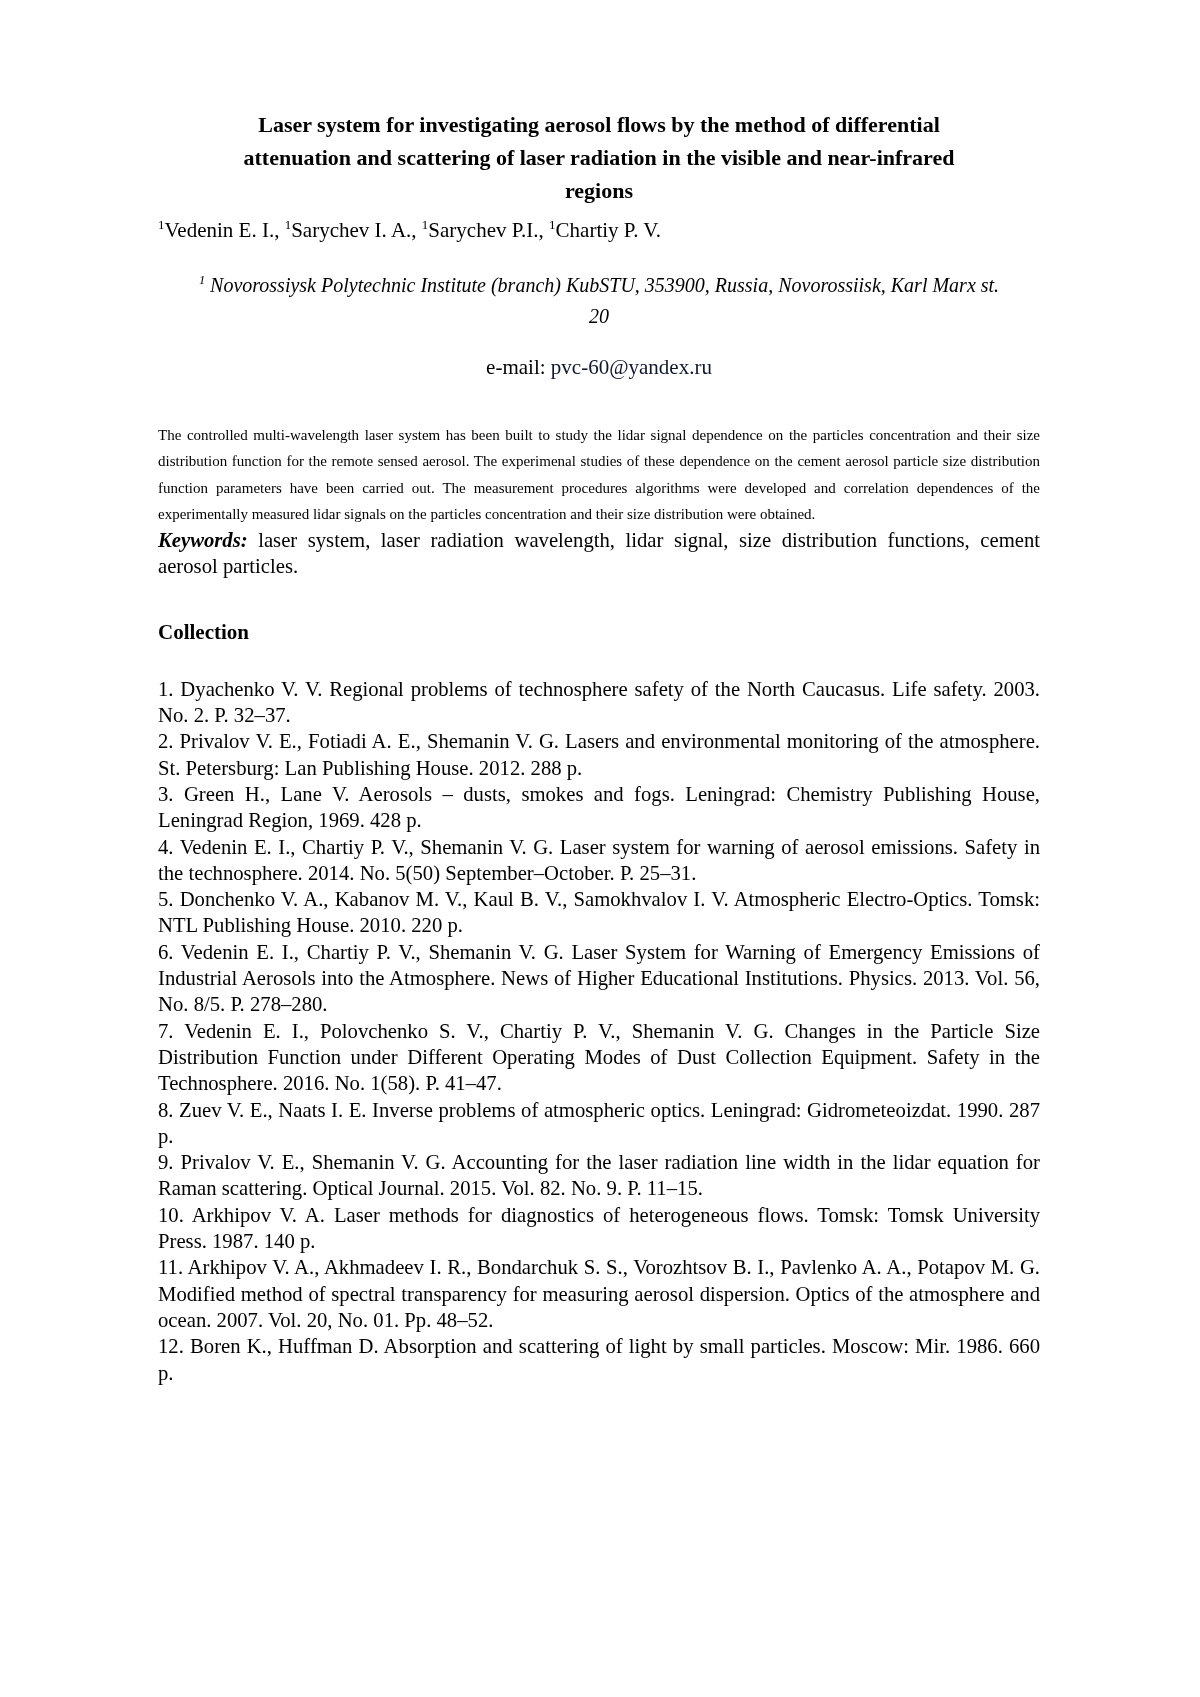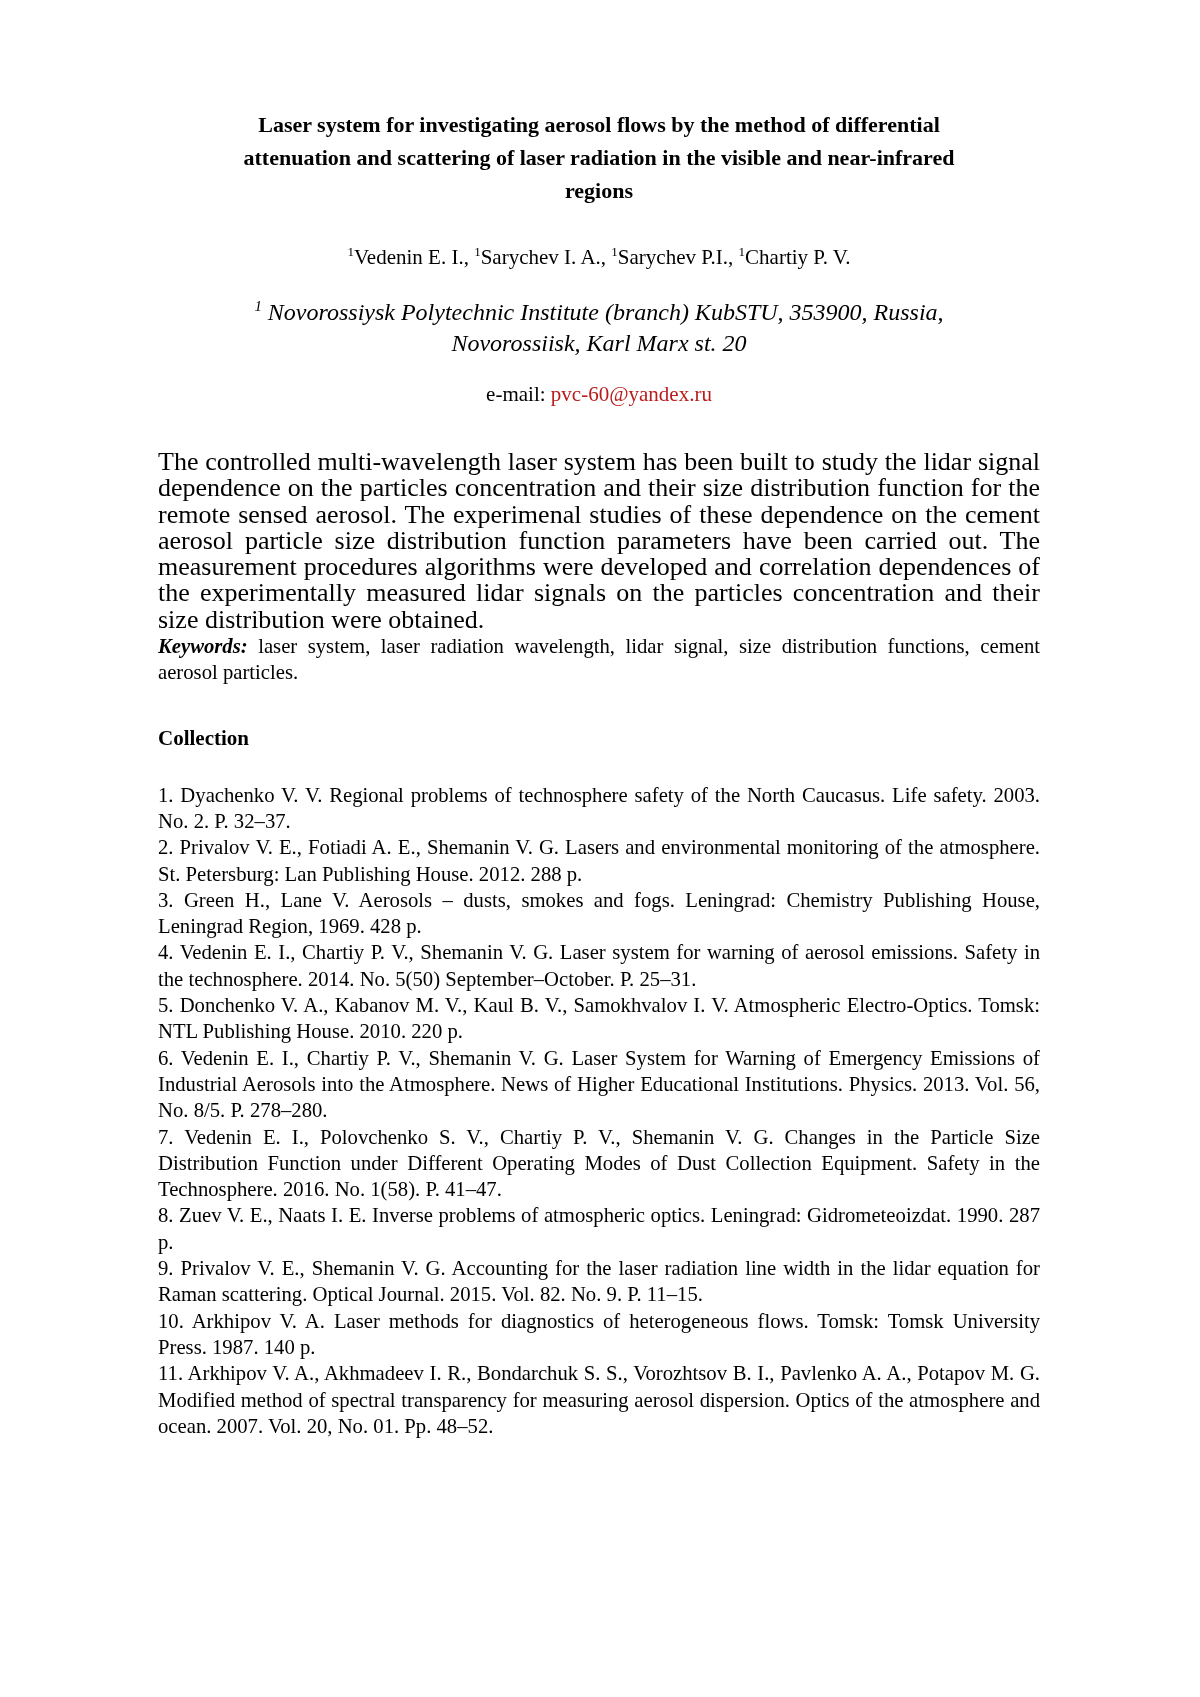--- a/index.html
+++ b/index.html
@@ -21,44 +21,43 @@
   }
   .title {
     margin: 108px auto 0 auto;
     max-width: 772px;
     text-align: center;
     font-size: 22px;
     line-height: 33px;
     font-weight: bold;
   }
   .authors {
-    margin-top: 37px;
-    text-align: center;
+    margin-top: 10px;
     font-size: 21px;
     line-height: 26px;
   }
   .affiliation {
     margin: 27px auto 0 auto;
     max-width: 810px;
     text-align: center;
     font-style: italic;
-    font-size: 24px;
+    font-size: 20px;
     line-height: 31px;
   }
   .email-line {
     margin-top: 22px;
     text-align: center;
     font-size: 21px;
     line-height: 26px;
   }
   .email-link { text-decoration: none; }
   .abstract {
     margin: 42px 0 0 0;
     text-align: justify;
-    font-size: 26px;
+    font-size: 15px;
     line-height: 26.3px;
   }
   .kw {
     margin: 0;
     text-align: justify;
     font-size: 20.7px;
     line-height: 26.3px;
   }
   .kw .kw-label { font-weight: bold; font-style: italic; }
   .refs-heading {
@@ -90,21 +89,21 @@
 
 <div class="page" style="color: rgb(0, 0, 0); background: rgb(255, 255, 255);">
   <div class="content">
 
     <h1 class="title">Laser system for investigating aerosol flows by the method of differential attenuation and scattering of laser radiation in the visible and near-infrared regions</h1>
 
     <p class="authors"><sup>1</sup>Vedenin E. I., <sup>1</sup>Sarychev I. A., <sup>1</sup>Sarychev P.I., <sup>1</sup>Chartiy P. V.</p>
 
     <p class="affiliation"><sup>1</sup> <span>Novorossiysk Polytechnic Institute (branch) KubSTU, 353900, Russia, Novorossiisk, Karl Marx st. 20</span></p>
 
-    <p class="email-line"><span>e-mail: </span><a class="email-link" href="#" style="color: #b91c1c;">pvc-60@yandex.ru</a></p>
+    <p class="email-line"><span>e-mail: </span><a class="email-link" href="#" style="color: #0f172a;">pvc-60@yandex.ru</a></p>
 
     <p class="abstract">The controlled multi-wavelength laser system has been built to study the lidar signal dependence on the particles concentration and their size distribution function for the remote sensed aerosol. The experimenal studies of these dependence on the cement aerosol particle size distribution function parameters have been carried out. The measurement procedures algorithms were developed and correlation dependences of the experimentally measured lidar signals on the particles concentration and their size distribution were obtained.</p>
 
     <p class="kw"><span class="kw-label">Keywords:</span><span> laser system, laser radiation wavelength, lidar signal, size distribution functions, cement aerosol particles.</span></p>
 
     <p class="refs-heading">Collection</p>
 
     <div class="references-list">
         <p class="ref">1. Dyachenko V. V. Regional problems of technosphere safety of the North Caucasus. Life safety. 2003. No. 2. P. 32–37.</p>
         <p class="ref">2. Privalov V. E., Fotiadi A. E., Shemanin V. G. Lasers and environmental monitoring of the atmosphere. St. Petersburg: Lan Publishing House. 2012. 288 p.</p>

